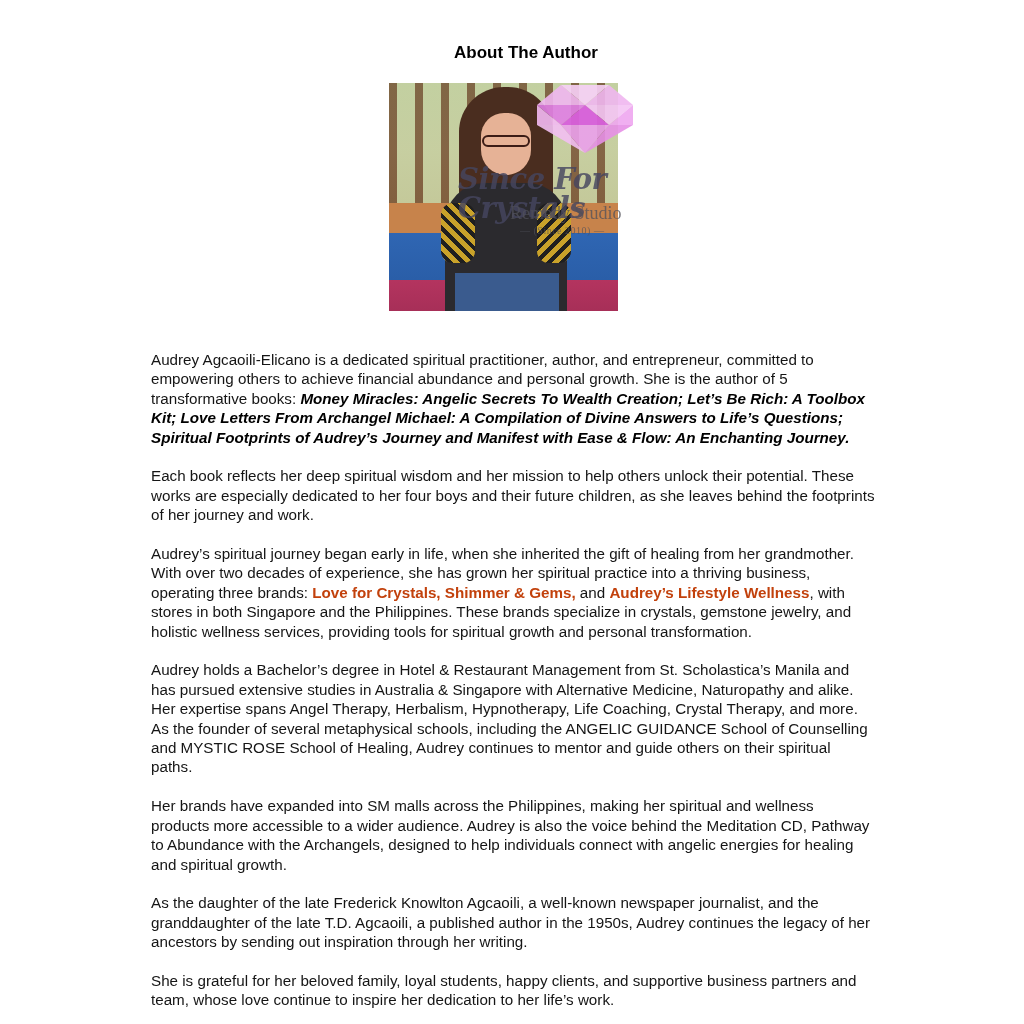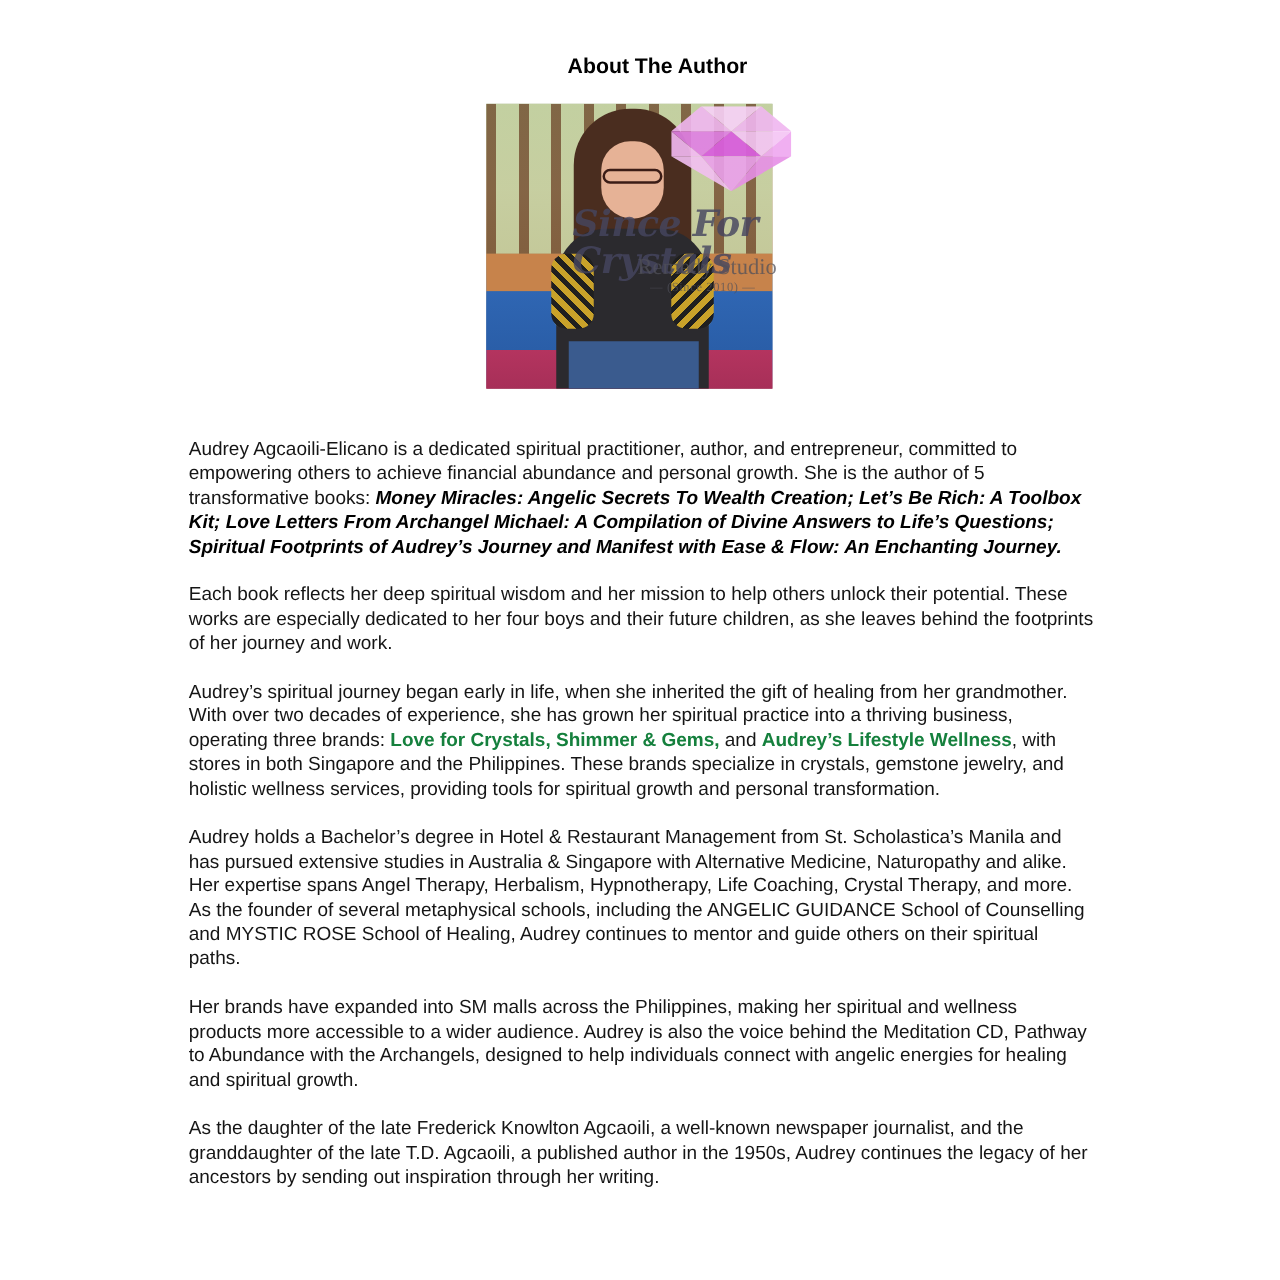--- a/index.html
+++ b/index.html
@@ -32,21 +32,21 @@
   .watermark { position: absolute; left: 458px; top: 165px; width: 260px; }
   .wm-script { font-family: "DejaVu Serif", serif; font-style: italic; font-weight: bold;
            font-size: 29px; color: rgba(70,70,95,0.82); letter-spacing: -0.5px; line-height: 1; }
   .wm-sub { position: absolute; left: 52px; top: 38px; font-family: "Liberation Serif", serif;
            font-size: 18px; color: rgba(80,80,90,0.75); }
   .wm-since { position: absolute; left: 62px; top: 60px; font-family: Liberation Serif, serif;
            font-size: 10px; color: rgba(80,80,90,0.7); letter-spacing: 0.5px; text-align: right; }
   .content { position: absolute; left: 151px; top: 350px; width: 725px;
            font-size: 15.2px; line-height: 19.4px; color: #151515; }
   .content p { margin: 0 0 19.4px 0; }
-  .content b { font-weight: bold; color: #15803d; }
+  .content b { font-weight: bold; color: #c2410c; }
   .content i.bt { font-weight: bold; font-style: italic; color: #000; }
 </style>
 </head>
 <body>
 
 <h1 class="title" style="margin:0;">About The Author</h1>
 
 <div class="photo" title="Portrait photo of Audrey Agcaoili-Elicano seated on a yoga mat">
   <div class="window"></div>
   <div class="floor"></div>
@@ -82,13 +82,14 @@
   <div class="wm-since">— (Since 2010) —</div>
 </div>
 
 <div class="content">
   <p><span>Audrey Agcaoili-Elicano is a dedicated spiritual practitioner, author, and entrepreneur, committed to empowering others to achieve financial abundance and personal growth. She is the author of 5 transformative books: </span><i class="bt">Money Miracles: Angelic Secrets To Wealth Creation; Let’s Be Rich: A Toolbox Kit; Love Letters From Archangel Michael: A Compilation of Divine Answers to Life’s Questions; Spiritual Footprints of Audrey’s Journey and Manifest with Ease &amp; Flow: An Enchanting Journey.</i></p>
   <p><span>Each book reflects her deep spiritual wisdom and her mission to help others unlock their potential. These works are especially dedicated to her four boys and their future children, as she leaves behind the footprints of her journey and work.</span></p>
   <p><span>Audrey’s spiritual journey began early in life, when she inherited the gift of healing from her grandmother. With over two decades of experience, she has grown her spiritual practice into a thriving business, operating three brands: </span><b>Love for Crystals, Shimmer &amp; Gems,</b><span> and </span><b>Audrey’s Lifestyle Wellness</b><span>, with stores in both Singapore and the Philippines. These brands specialize in crystals, gemstone jewelry, and holistic wellness services, providing tools for spiritual growth and personal transformation.</span></p>
   <p><span>Audrey holds a Bachelor’s degree in Hotel &amp; Restaurant Management from St. Scholastica’s Manila and has pursued extensive studies in Australia &amp; Singapore with Alternative Medicine, Naturopathy and alike. Her expertise spans Angel Therapy, Herbalism, Hypnotherapy, Life Coaching, Crystal Therapy, and more. As the founder of several metaphysical schools, including the ANGELIC GUIDANCE School of Counselling and MYSTIC ROSE School of Healing, Audrey continues to mentor and guide others on their spiritual paths.</span></p>
   <p><span>Her brands have expanded into SM malls across the Philippines, making her spiritual and wellness products more accessible to a wider audience. Audrey is also the voice behind the Meditation CD, Pathway to Abundance with the Archangels, designed to help individuals connect with angelic energies for healing and spiritual growth.</span></p>
   <p><span>As the daughter of the late Frederick Knowlton Agcaoili, a well-known newspaper journalist, and the granddaughter of the late T.D. Agcaoili, a published author in the 1950s, Audrey continues the legacy of her ancestors by sending out inspiration through her writing.</span></p>
+  <p><span>She is grateful for her beloved family, loyal students, happy clients, and supportive business partners and team, whose love continue to inspire her dedication to her life’s work.</span></p>
 </div>
 
 </body></html>

